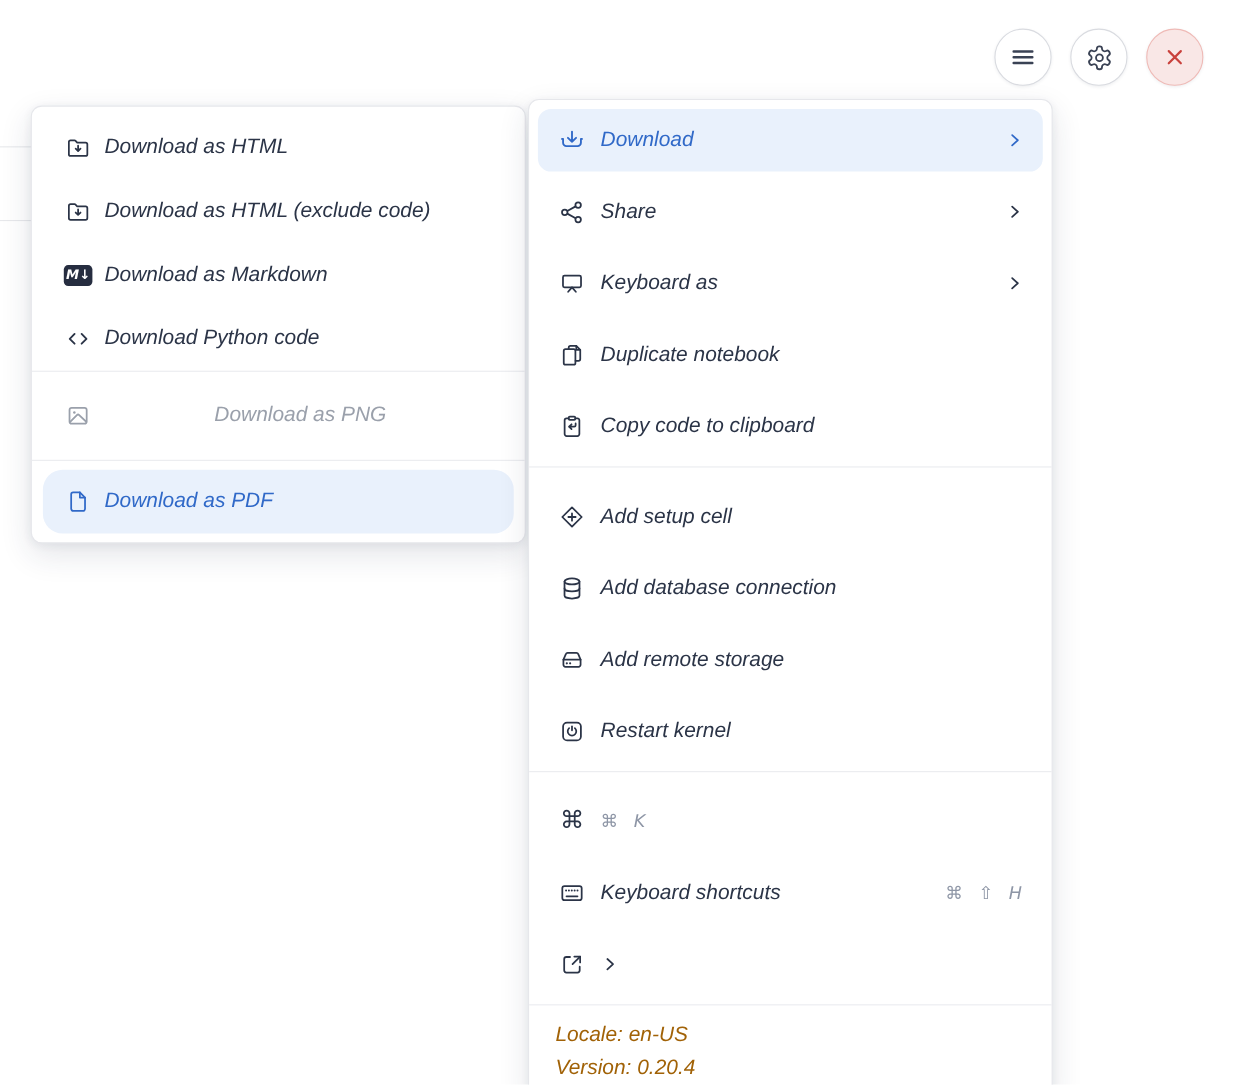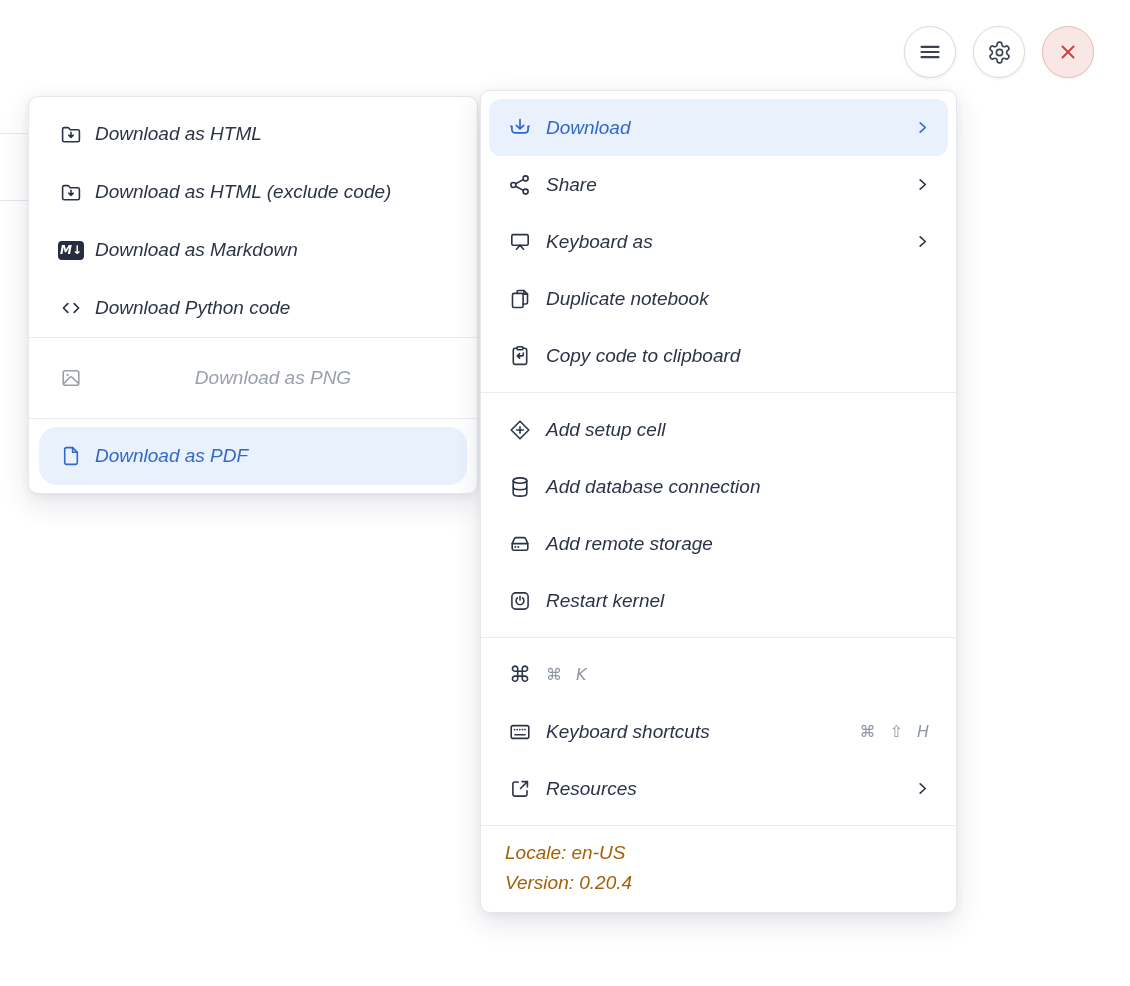--- a/index.html
+++ b/index.html
@@ -31,21 +31,21 @@
   .mainmenu{left:480px;top:90px;width:477px;}
 
   .sec{padding:8px 0;}
   .sec.tight-bottom{padding:8px 0 0 0;}
   .sec.png{padding:11px 0;}
   .divider{height:1px;background:#eaebef;}
 
   
   .mi{
     display:flex;align-items:center;height:57px;
-    padding:0 26px 0 27px;font-size:19px;cursor:pointer;color:#2b3447;
+    padding:8px 26px 0 27px;font-size:19px;cursor:pointer;color:#2b3447;
   }
   .smi{
     display:flex;align-items:center;height:58px;
     padding:0 26px 0 30px;font-size:19px;cursor:pointer;color:#2b3447;
   }
   .mi .ic,.smi .ic{
     width:24px;height:24px;margin-right:14px;flex:none;
     display:flex;align-items:center;justify-content:center;
   }
   .smi .ic{margin-right:12px;}
@@ -301,21 +301,20 @@
       <span class="shortcut">⌘ ⇧ H</span>
     </div>
     <div class="mi">
       <span class="ic">
         <svg width="24" height="24" viewBox="0 0 24 24" fill="none" stroke="currentColor" stroke-width="1.6" stroke-linecap="round" stroke-linejoin="round">
             <path d="M10.2 5H6.9a2 2 0 0 0-2 2v10.1a2 2 0 0 0 2 2H17a2 2 0 0 0 2-2v-3.3"></path>
             <path d="M14.1 4.6h5.3v5.3"></path>
             <path d="M19.4 4.6l-6.9 6.9"></path>
           </svg>
       </span>
-      <span class="lbl">Resources</span>
       <span class="chev">
         <svg width="15" height="15" viewBox="0 0 16 16" fill="none" stroke="currentColor" stroke-width="1.7" stroke-linecap="round" stroke-linejoin="round">
             <path d="M5.5 3 11 8l-5.5 5"></path>
           </svg>
       </span>
     </div>
   </div>
   <div class="divider"></div>
   <div class="footer">
     <div>Locale: en-US</div>

